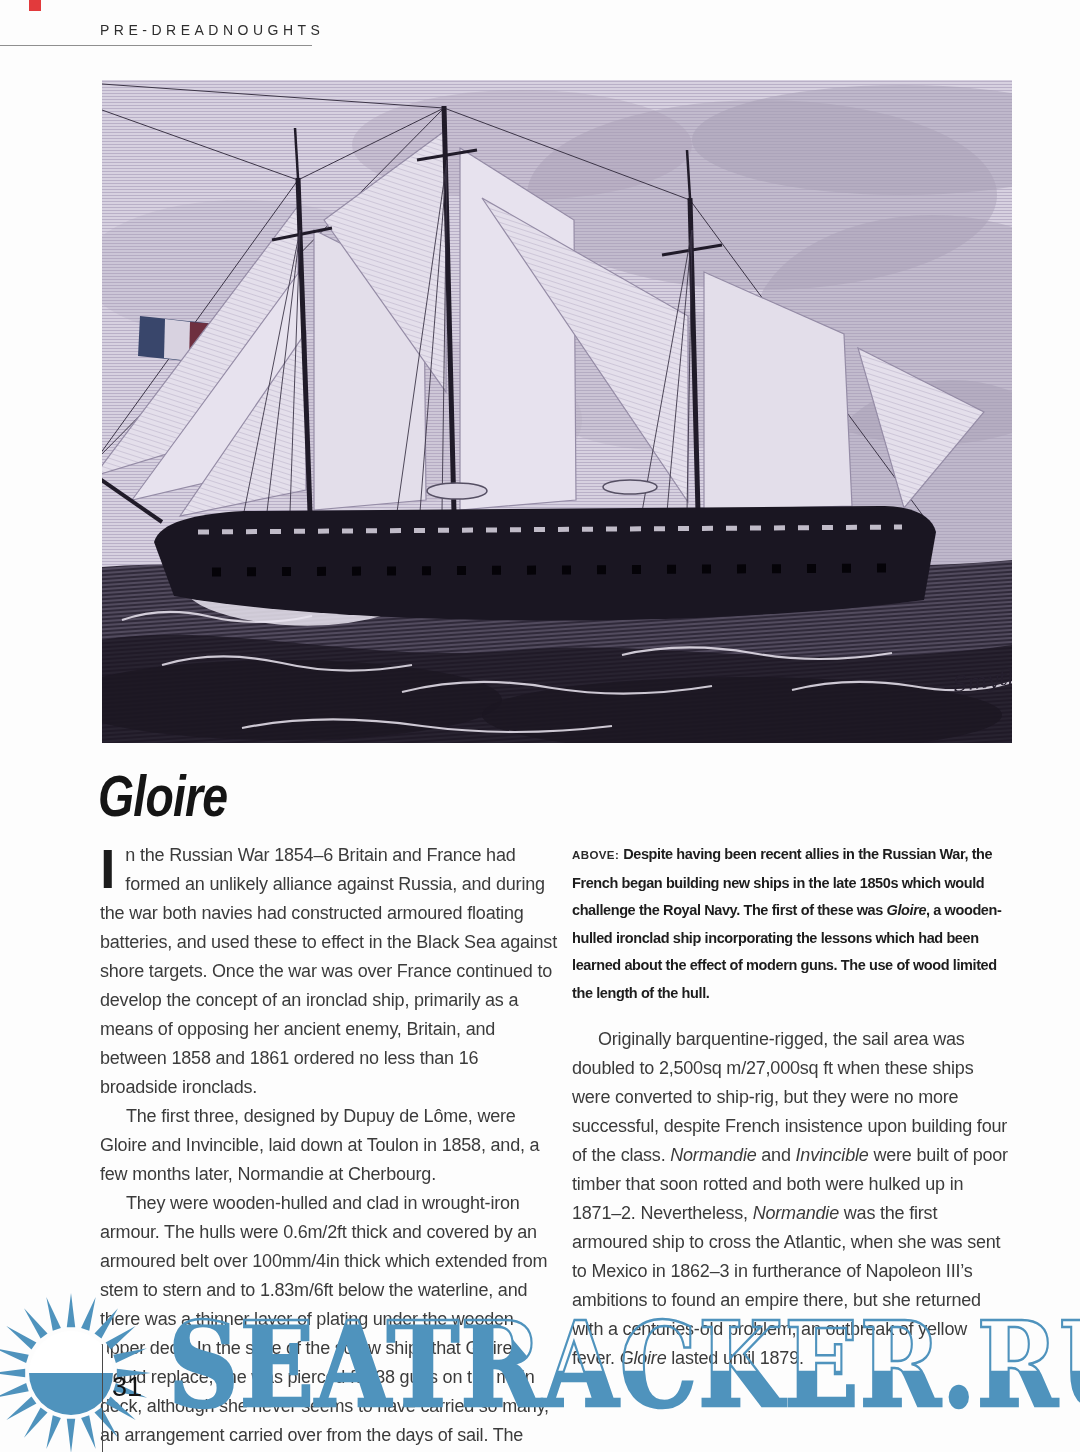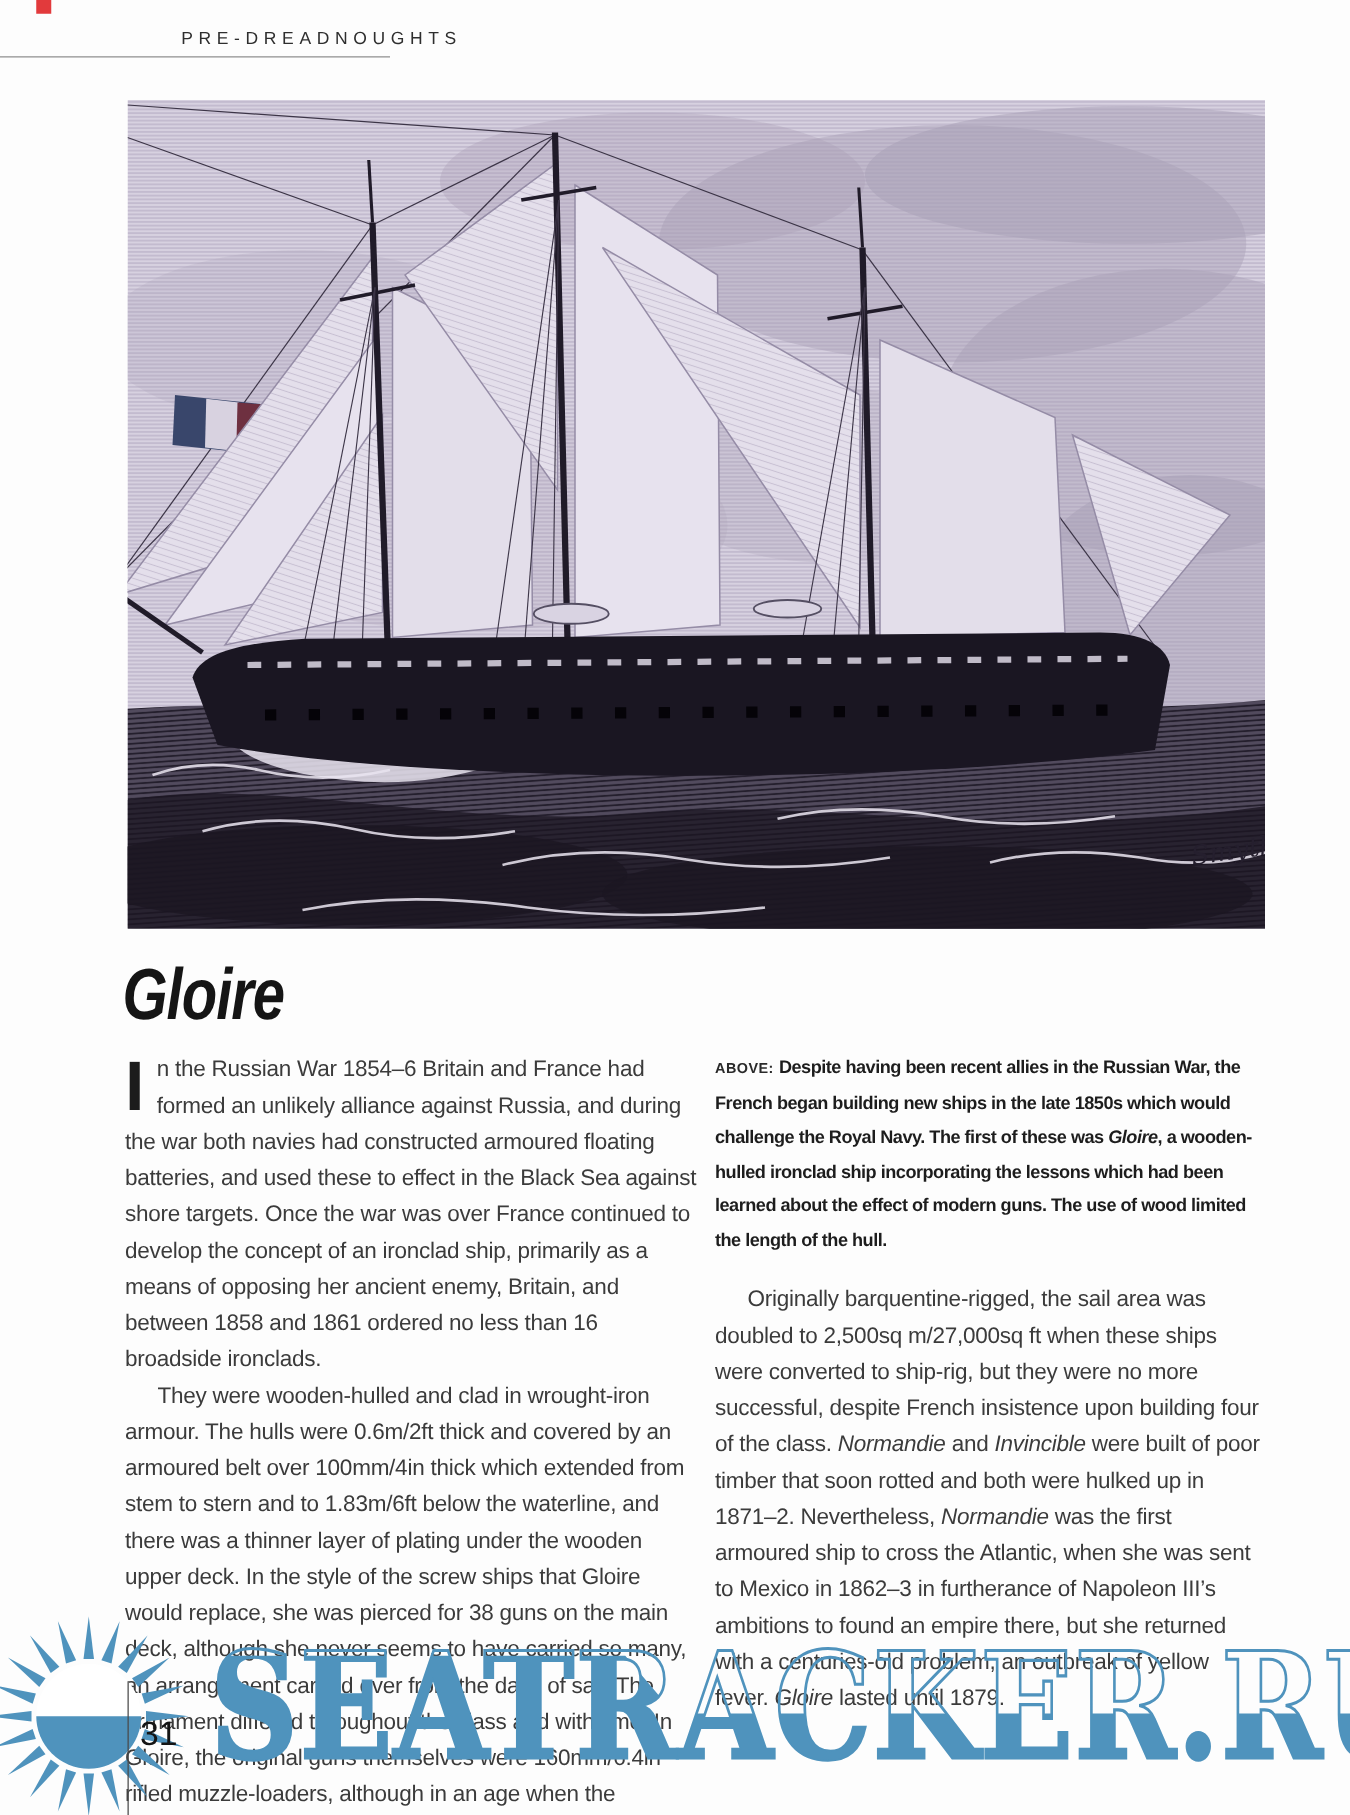--- a/index.html
+++ b/index.html
@@ -1,21 +1,21 @@
 <!DOCTYPE html>
 <html><head>
 <meta charset="utf-8">
 <style>
   html,body{margin:0;padding:0;}
   body{width:1080px;height:1452px;position:relative;overflow:hidden;background:#fdfdfd;
        font-family:"Liberation Sans",sans-serif;}
   
   .red-mark{position:absolute;left:29px;top:0;width:12px;height:11px;background:#e23a3c;}
   .page-header{position:absolute;left:100px;top:22px;font-size:14px;letter-spacing:4.5px;
-       color:#2e2e2e;margin-left:45px;}
+       color:#2e2e2e;}
   .header-rule{position:absolute;left:0;top:45px;width:312px;height:0;border-top:1.5px solid #8f8f8f;}
   
   .figure{position:absolute;left:102px;top:80px;width:910px;height:663px;}
   .figure svg{width:100%;height:100%;display:block;}
   
   .article-title{position:absolute;left:98px;top:762px;font-size:58px;font-weight:bold;
        font-style:italic;letter-spacing:-1px;color:#151515;transform:scaleX(.8);
        transform-origin:left top;white-space:nowrap;}
   
   .col{position:absolute;top:841px;font-size:18px;line-height:29px;color:#3b3b3b;
@@ -161,20 +161,21 @@
     </g>
 
     <text x="852" y="612" font-family="DejaVu Serif, serif" font-style="italic" font-size="21" fill="#251f2e" transform="rotate(-8 852 612)" id="sig-text">Smyth</text>
   </svg>
 </div>
 
 <div class="article-title">Gloire</div>
 
 <div class="col col-left">
     <p class="para"><span class="dropcap">I</span><span>n the Russian War 1854–6 Britain and France had formed an unlikely alliance against Russia, and during the war both navies had constructed armoured floating batteries, and used these to effect in the Black Sea against shore targets. Once the war was over France continued to develop the concept of an ironclad ship, primarily as a means of opposing her ancient enemy, Britain, and between 1858 and 1861 ordered no less than 16 broadside ironclads.</span></p>
+    <p class="para indent"><span>The first three, designed by Dupuy de Lôme, were Gloire and Invincible, laid down at Toulon in 1858, and, a few months later, Normandie at Cherbourg.</span></p>
     <p class="para indent"><span>They were wooden-hulled and clad in wrought-iron armour. The hulls were 0.6m/2ft thick and covered by an armoured belt over 100mm/4in thick which extended from stem to stern and to 1.83m/6ft below the waterline, and there was a thinner layer of plating under the wooden upper deck. In the style of the screw ships that Gloire would replace, she was pierced for 38 guns on the main deck, although she never seems to have carried so many, an arrangement carried over from the days of sail. The armament differed throughout the class and with time. In Gloire, the original guns themselves were 160mm/6.4in rifled muzzle-loaders, although in an age when the technology of</span></p>
   </div>
 
 <div class="col col-right">
   <p class="figure-caption"><span class="cap-label">ABOVE:</span><span><span>Despite having been recent allies in the Russian War, the French began building new ships in the late 1850s which would challenge the Royal Navy. The first of these was </span><span class="it">Gloire</span><span>, a wooden-hulled ironclad ship incorporating the lessons which had been learned about the effect of modern guns. The use of wood limited the length of the hull.</span></span></p>
   <div>
       <p class="para indent"><span>Originally barquentine-rigged, the sail area was doubled to 2,500sq m/27,000sq ft when these ships were converted to ship-rig, but they were no more successful, despite French insistence upon building four of the class. </span><span class="it">Normandie</span><span> and </span><span class="it">Invincible</span><span> were built of poor timber that soon rotted and both were hulked up in 1871–2. Nevertheless, </span><span class="it">Normandie</span><span> was the first armoured ship to cross the Atlantic, when she was sent to Mexico in 1862–3 in furtherance of Napoleon III’s ambitions to found an empire there, but she returned with a centuries-old problem, an outbreak of yellow fever. </span><span class="it">Gloire</span><span> lasted until 1879.</span></p>
     </div>
 </div>
 

